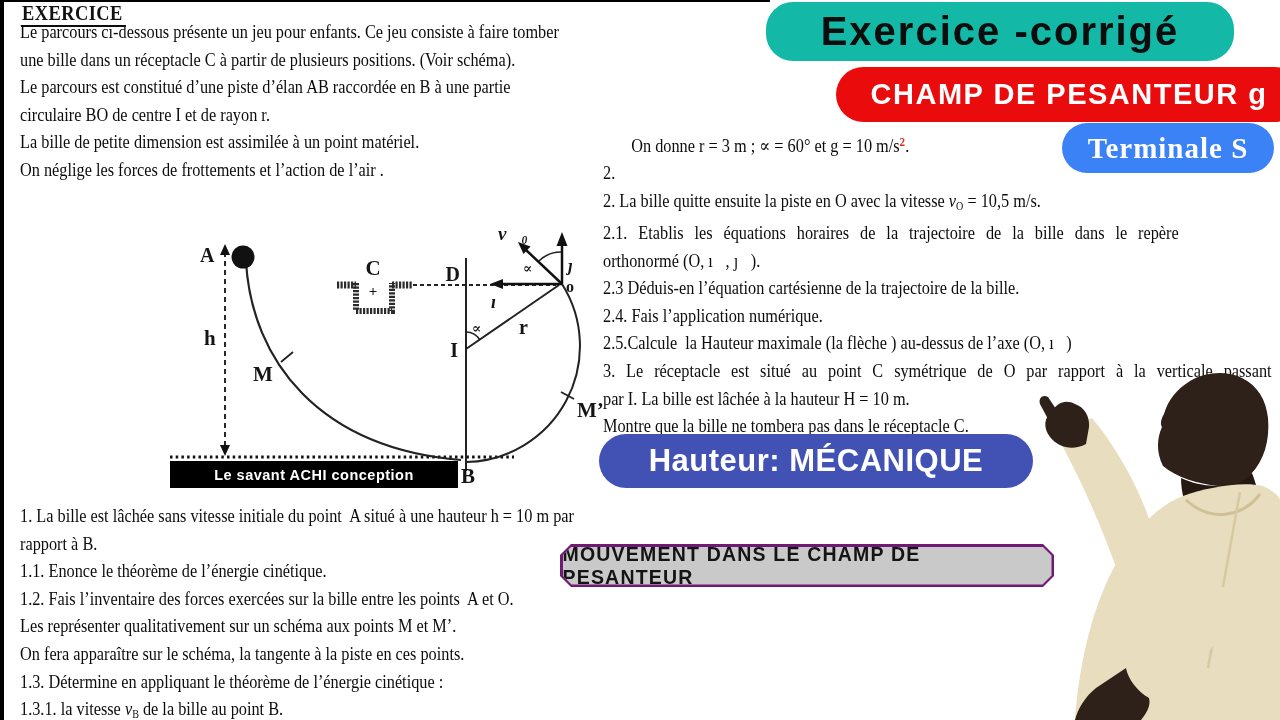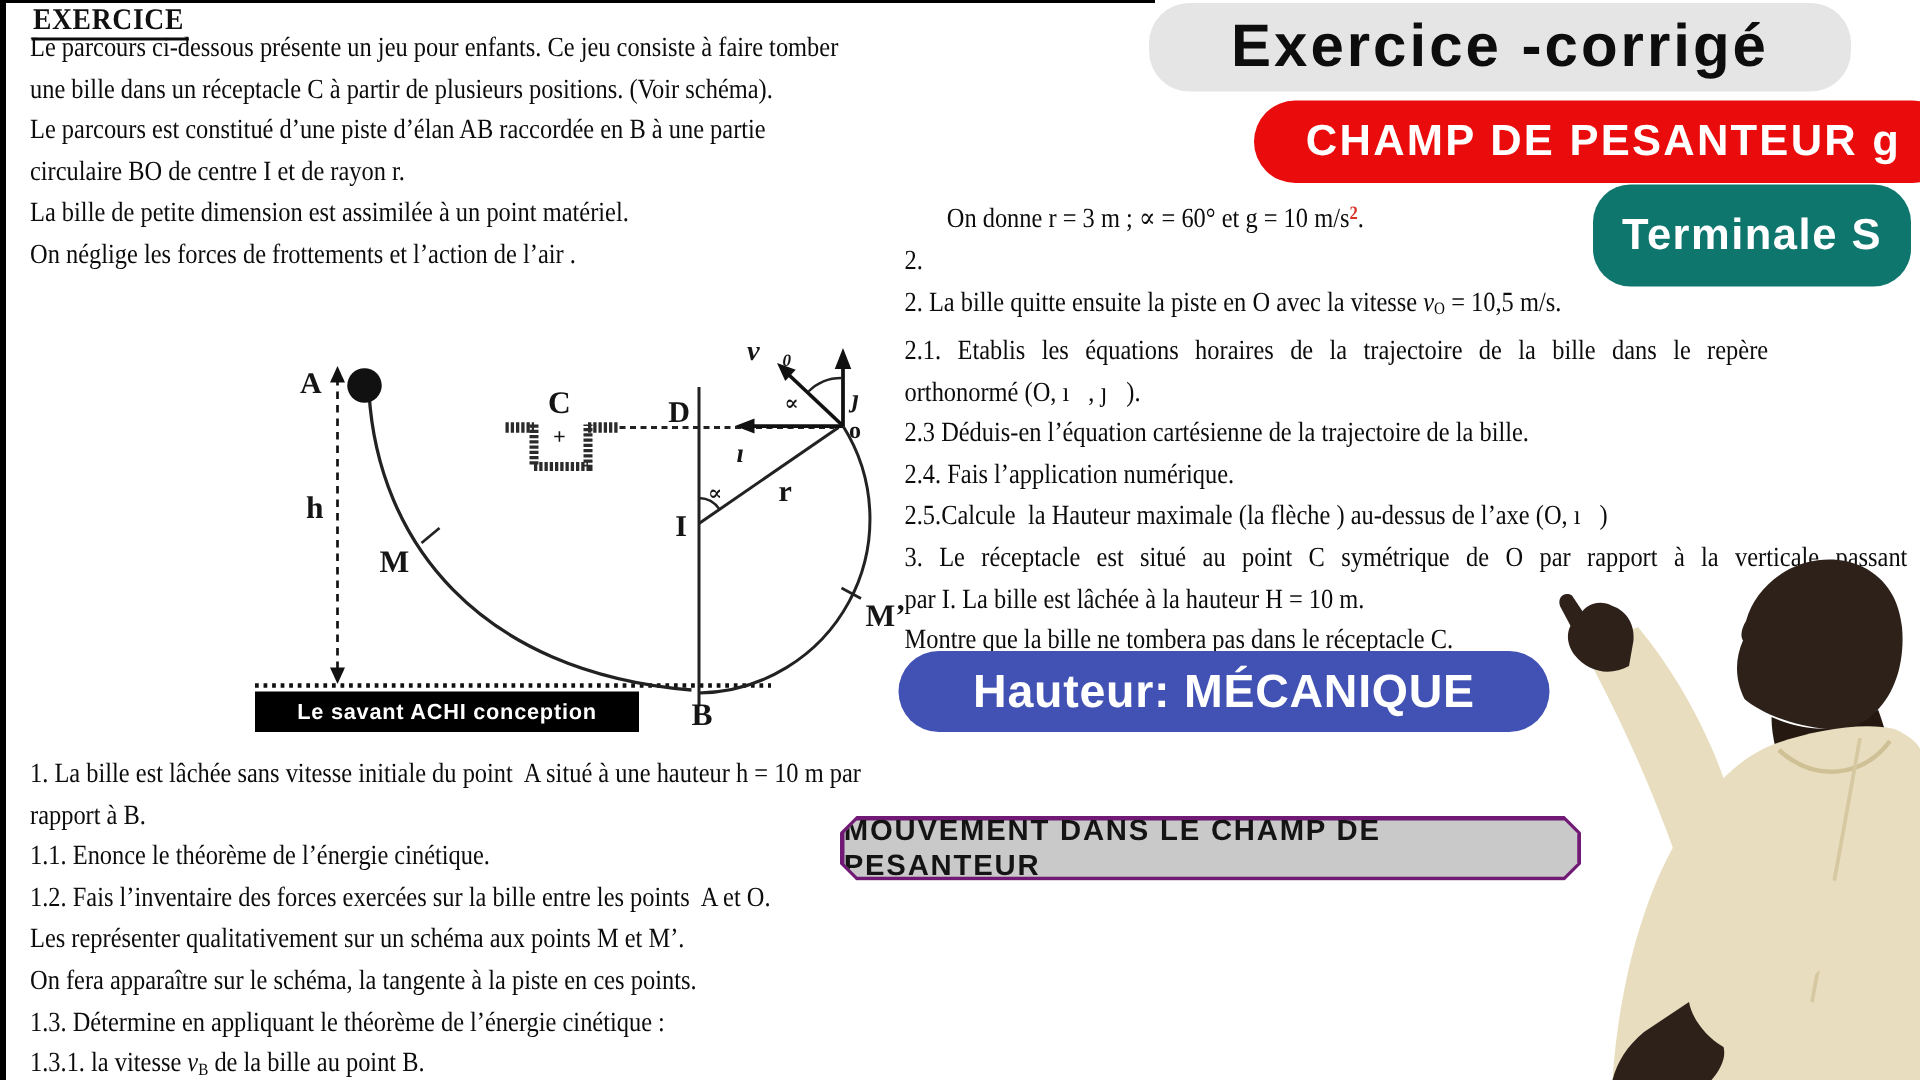--- a/index.html
+++ b/index.html
@@ -29,41 +29,41 @@
   .ex-title{
     left:21px;top:2px;font-size:20px;font-weight:bold;letter-spacing:0.5px;
     border-bottom:2.5px solid #0c0c0c;padding:0 3px 0 1px;
     transform:scaleX(0.92);transform-origin:0 0;
   }
 
   
   .badge{display:flex;align-items:center;justify-content:center;
     font-family:"Liberation Sans","DejaVu Sans",sans-serif;font-weight:bold;}
   .badge-green{left:766px;top:2px;width:468px;height:59px;border-radius:27px;
-    background:#e5e5e5;color:#0d0d0d;font-size:40px;letter-spacing:2px;}
+    background:#14b8a6;color:#0d0d0d;font-size:40px;letter-spacing:2px;}
   .badge-red{left:836px;top:67px;width:466px;height:55px;border-radius:28px;
     background:#ea0b0c;color:#fff;font-size:29px;letter-spacing:1.5px;}
-  .badge-terminale{left:1062px;top:123px;width:212px;height:68px;border-radius:25px;
-    background:#0f766e;color:#fff;font-size:29px;letter-spacing:1px;}
+  .badge-terminale{left:1062px;top:123px;width:212px;height:50px;border-radius:25px;
+    background:#3b82f6;color:#fff;font-size:29px;letter-spacing:1px;font-family:Liberation Serif, serif;}
   .badge-physique{left:599px;top:434px;width:434px;height:54px;border-radius:27px;
     background:#4252b4;color:#fff;font-size:31px;letter-spacing:0.5px;}
 
   
   .plaque-outer{left:560px;top:544px;width:494px;height:43px;background:#701a75;
     clip-path:polygon(11px 0,calc(100% - 11px) 0,100% 11px,100% calc(100% - 11px),calc(100% - 11px) 100%,11px 100%,0 calc(100% - 11px),0 11px);
     filter:drop-shadow(3px 3px 0 rgba(60,60,60,0.55));}
   .plaque-inner{position:absolute;left:2.5px;top:2.5px;right:2.5px;bottom:2.5px;background:#c9c9c9;
     clip-path:polygon(9px 0,calc(100% - 9px) 0,100% 9px,100% calc(100% - 9px),calc(100% - 9px) 100%,9px 100%,0 calc(100% - 9px),0 9px);
     display:flex;align-items:center;justify-content:center;
     font-family:"Liberation Sans","DejaVu Sans",sans-serif;font-weight:bold;
     font-size:19.5px;letter-spacing:1.2px;color:#141414;}
 
   
   svg text{font-family:"Liberation Serif","DejaVu Serif",serif;font-weight:bold;fill:#151515;}
-  .credit-bar{left:170px;top:461px;width:256px;height:27px;background:#000;color:#fff;
+  .credit-bar{left:170px;top:461px;width:288px;height:27px;background:#000;color:#fff;
     display:flex;align-items:center;justify-content:center;
     font-family:"Liberation Sans","DejaVu Sans",sans-serif;font-weight:bold;font-size:14.5px;letter-spacing:0.5px;}
 </style>
 </head>
 <body>
 
 <div class="abs edge-left"></div>
 <div class="abs edge-top"></div>
 
 <div class="abs ex-title">EXERCICE</div>

